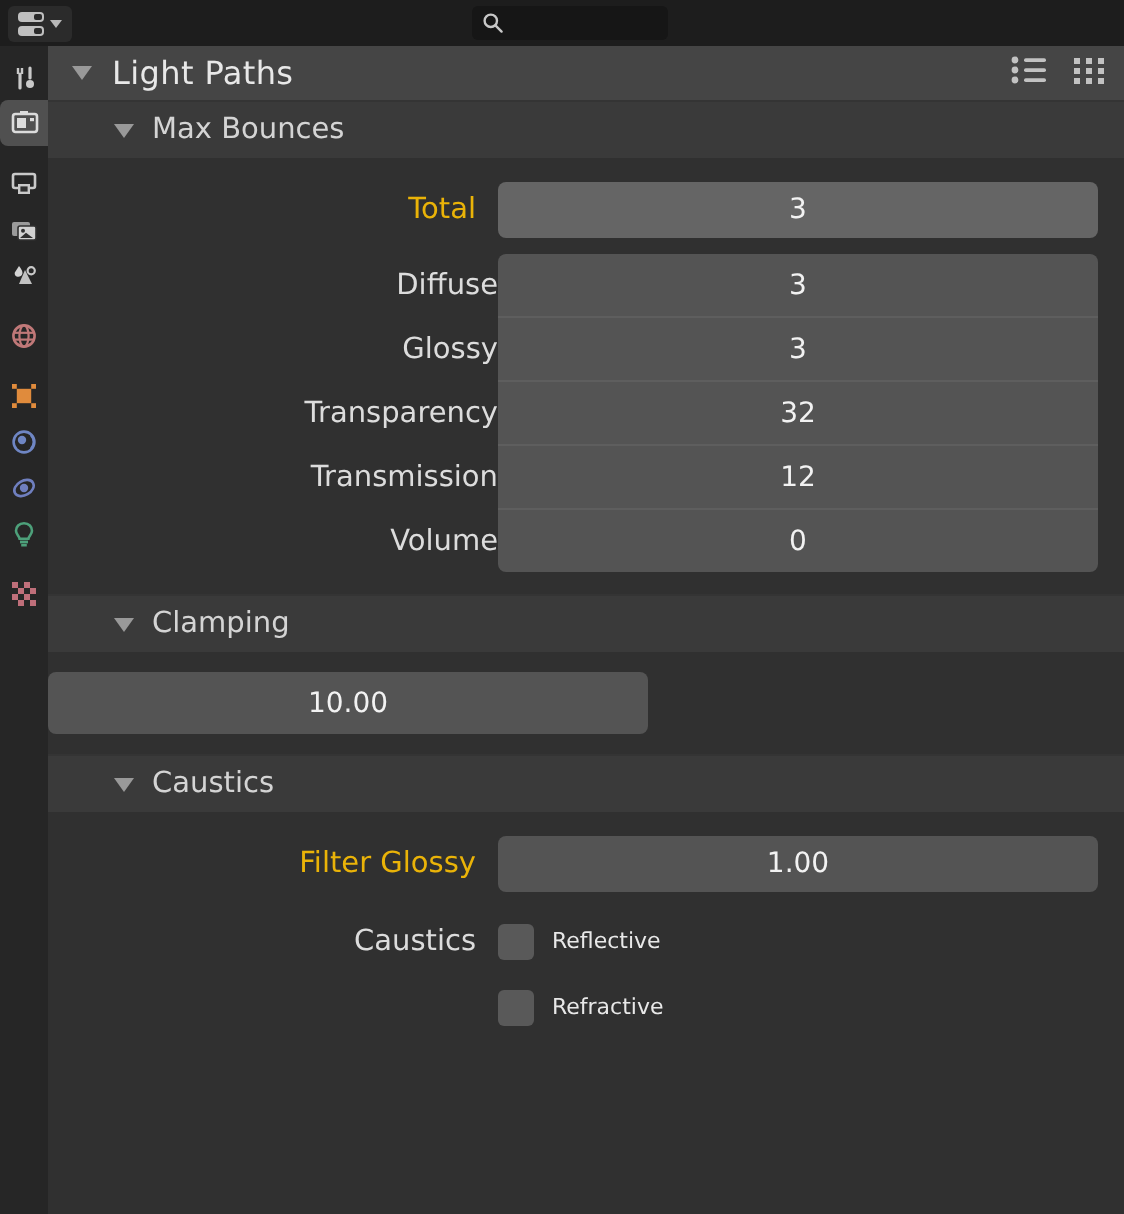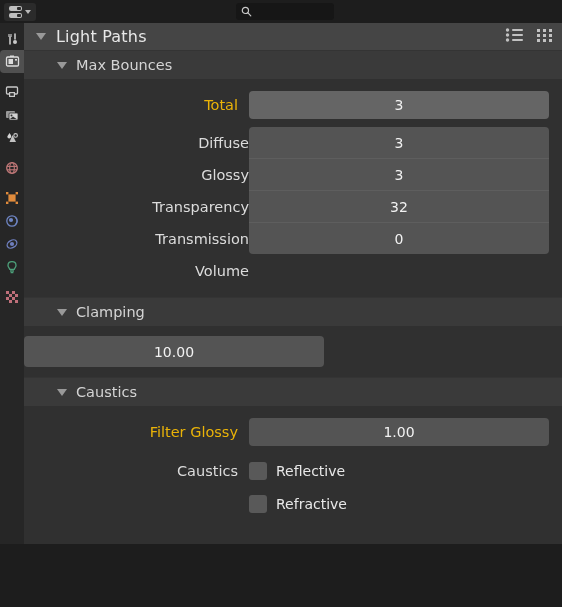--- a/index.html
+++ b/index.html
@@ -11,21 +11,21 @@
     width: 562px;
     height: 607px;
     font-family: "DejaVu Sans", sans-serif;
     overflow: hidden;
     -webkit-font-smoothing: antialiased;
   }
 
   #app {
     position: relative;
     width: 562px;
-    height: 544px;
+    height: 607px;
     background: #303030;
     overflow: hidden;
   }
 
   
   .topbar {
     position: absolute;
     left: 0; top: 0;
     width: 562px; height: 23px;
     background: #1d1d1d;
@@ -241,21 +241,21 @@
   }
   .checkbox {
     width: 18px; height: 18px;
     background: #595959;
     border-radius: 3px;
     flex: none;
   }
   .cb-text {
     margin-left: 9px;
     color: #e8e8e8;
-    font-size: 14px;
+    font-size: 11px;
   }
   .spacer-sm { height: 6px; }
 </style>
 </head>
 <body>
 
 <div id="app">
 
   <div class="topbar">
 
@@ -433,20 +433,21 @@
           <div class="glabel">Diffuse</div>
           <div class="glabel">Glossy</div>
           <div class="glabel">Transparency</div>
           <div class="glabel">Transmission</div>
           <div class="glabel">Volume</div>
         </div>
         <div class="group">
           <div class="cell">3</div>
           <div class="cell">3</div>
           <div class="cell">32</div>
+          <div class="cell">12</div>
           <div class="cell">0</div>
         </div>
       </div>
     </div>
 
     <div class="section-head">
       <span class="tri"></span>
       <span class="section-head-text">Clamping</span>
     </div>
 

